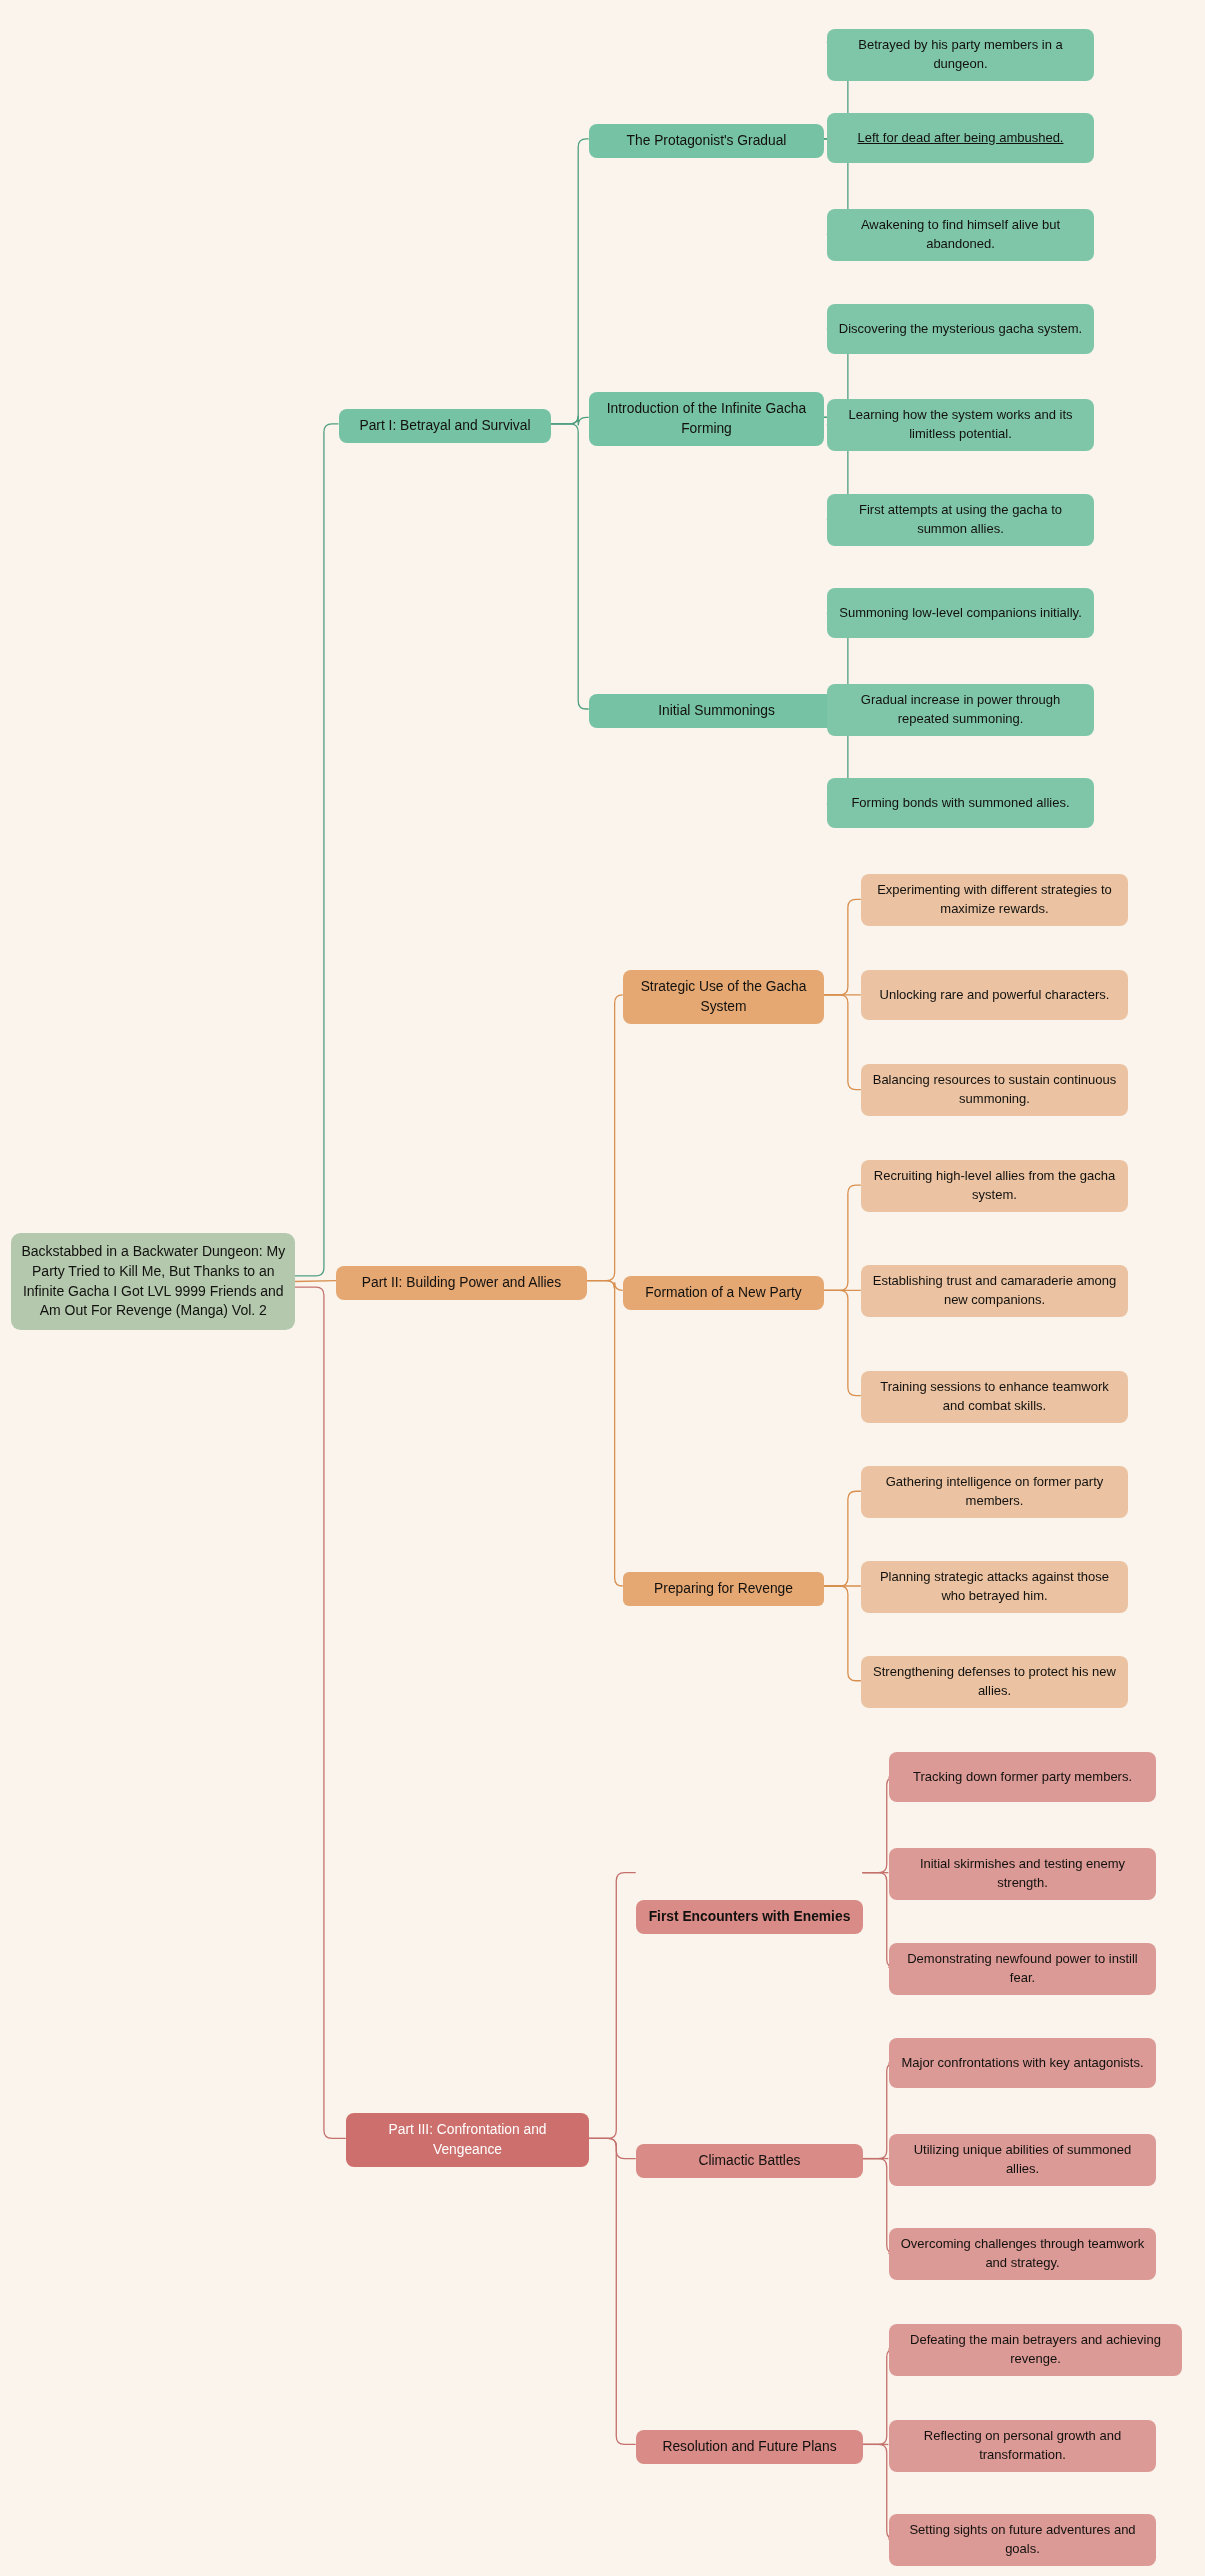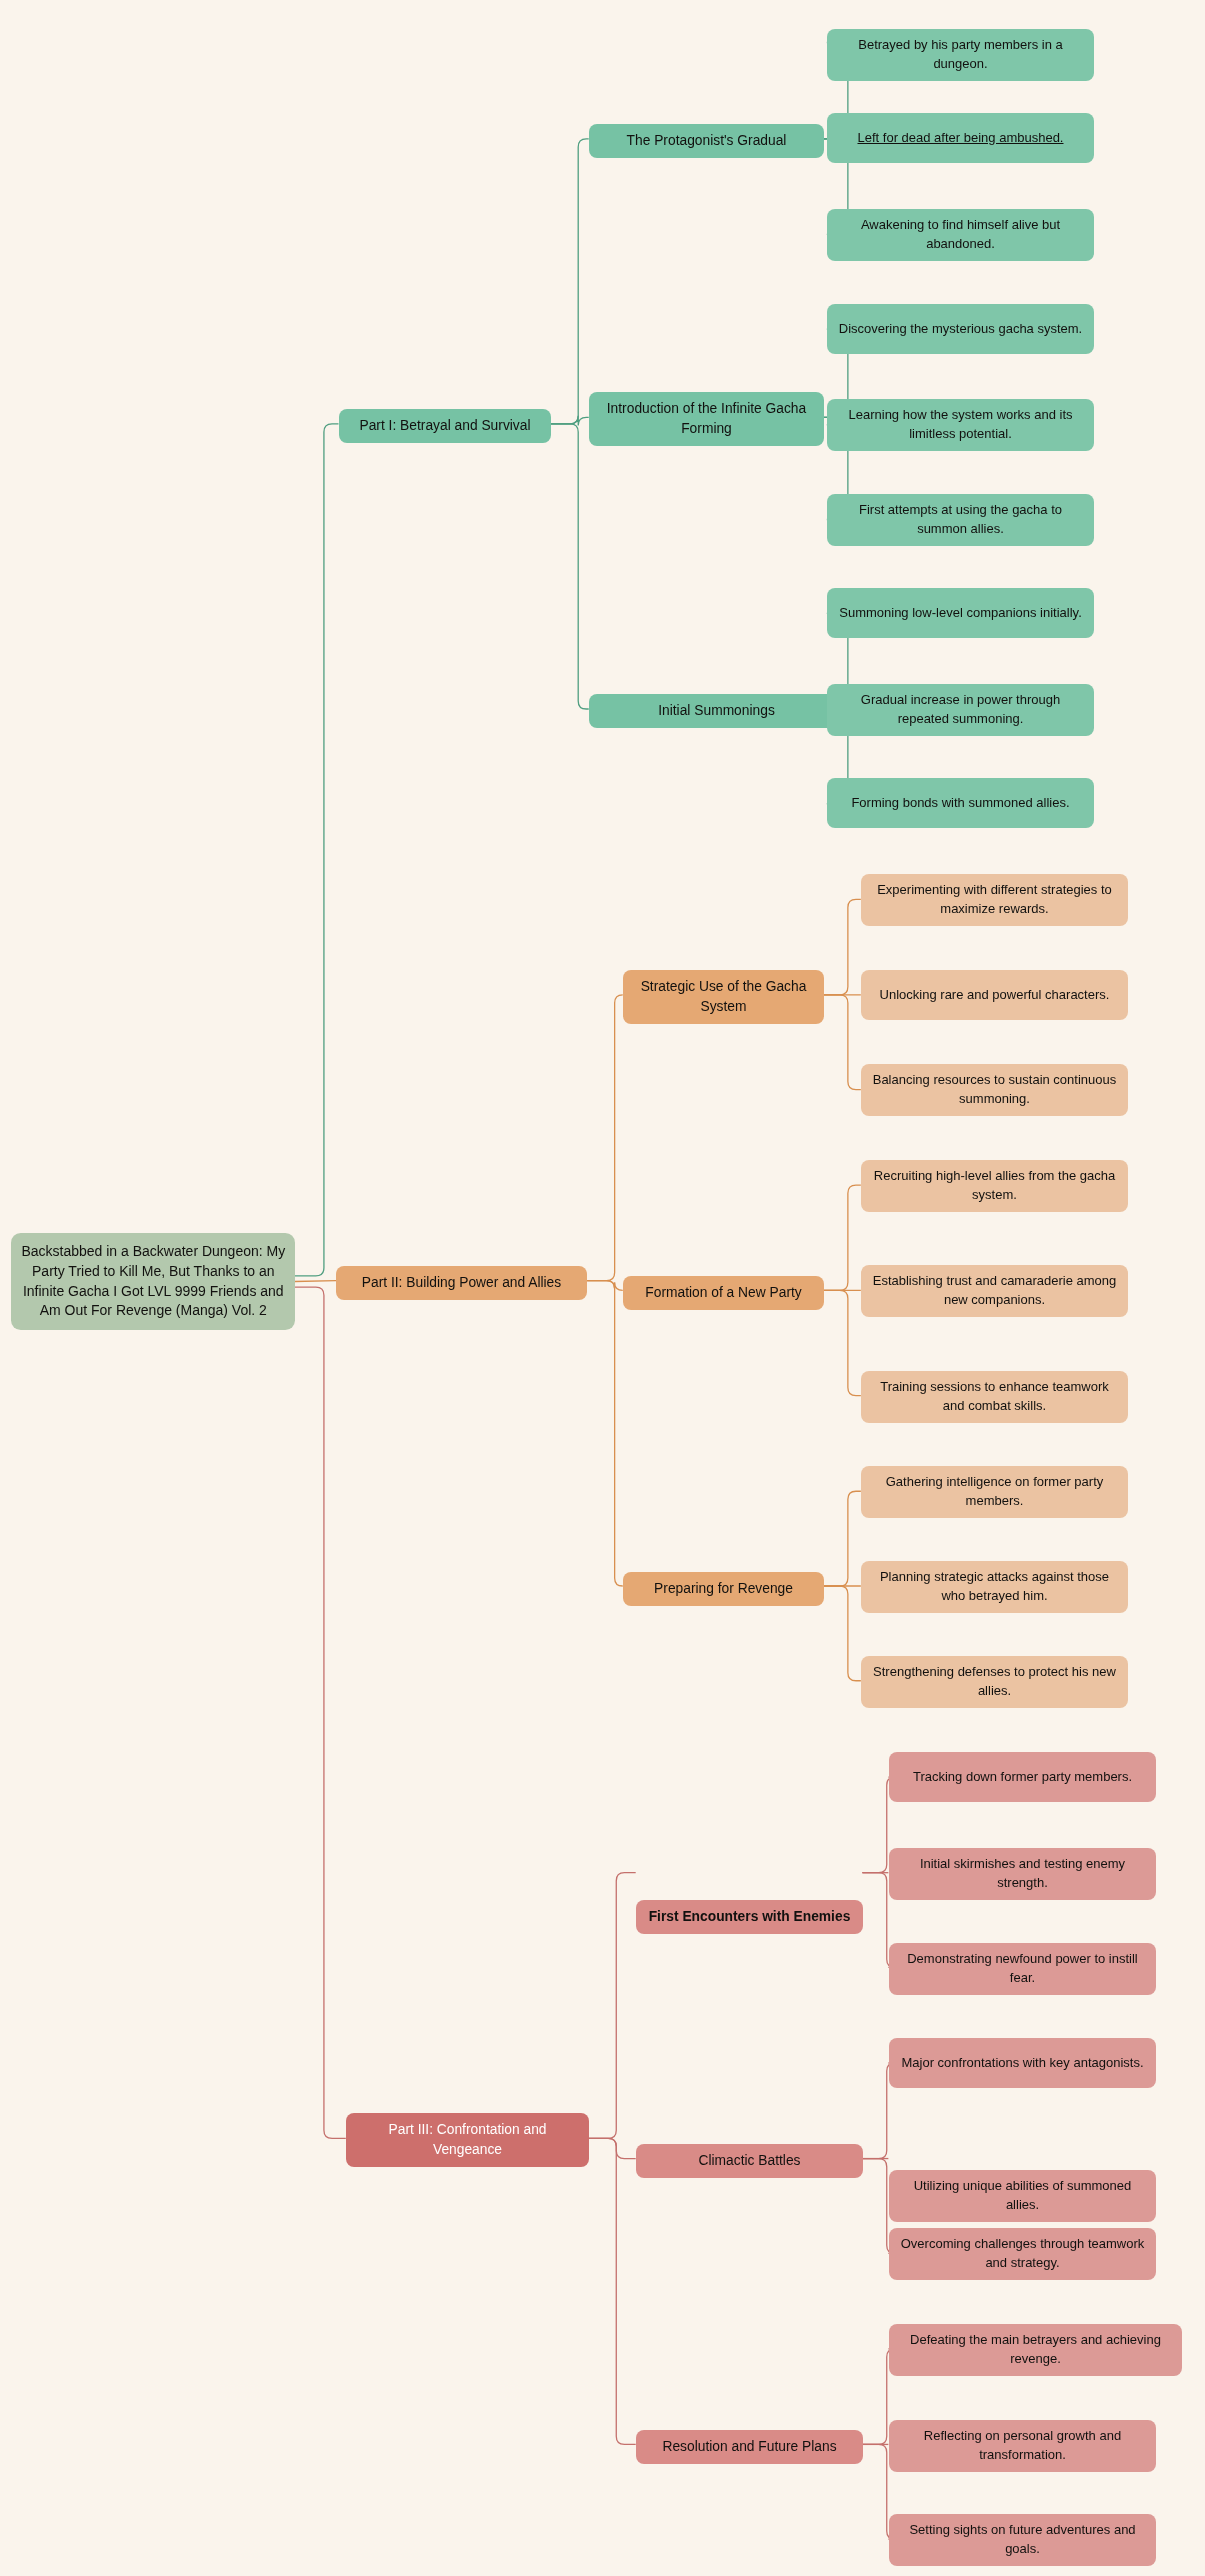--- a/index.html
+++ b/index.html
@@ -144,21 +144,21 @@
     </div>
     <div class="node leaf l-orange" style="left: 861px; top: 1160px; width: 267px; min-height: 50px;">
       <span>Recruiting high-level allies from the gacha system.</span>
     </div>
     <div class="node leaf l-orange" style="left: 861px; top: 1265px; width: 267px; min-height: 50px;">
       <span>Establishing trust and camaraderie among new companions.</span>
     </div>
     <div class="node leaf l-orange" style="left: 861px; top: 1371px; width: 267px; min-height: 50px;">
       <span>Training sessions to enhance teamwork and combat skills.</span>
     </div>
-    <div class="node branch b-orange" style="left: 623px; top: 1572px; width: 201px; min-height: 29px;">
+    <div class="node branch b-orange" style="left: 623px; top: 1572px; width: 201px; min-height: 29px; border-radius: 6px;">
       <span>Preparing for Revenge</span>
     </div>
     <div class="node leaf l-orange" style="left: 861px; top: 1466px; width: 267px; min-height: 50px;">
       <span>Gathering intelligence on former party members.</span>
     </div>
     <div class="node leaf l-orange" style="left: 861px; top: 1561px; width: 267px; min-height: 50px;">
       <span>Planning strategic attacks against those who betrayed him.</span>
     </div>
     <div class="node leaf l-orange" style="left: 861px; top: 1656px; width: 267px; min-height: 50px;">
       <span>Strengthening defenses to protect his new allies.</span>
@@ -177,21 +177,21 @@
     </div>
     <div class="node leaf l-red" style="left: 889px; top: 1943px; width: 267px; min-height: 50px;">
       <span>Demonstrating newfound power to instill fear.</span>
     </div>
     <div class="node branch s-red" style="left: 636px; top: 2144px; width: 227px; min-height: 29px;">
       <span>Climactic Battles</span>
     </div>
     <div class="node leaf l-red" style="left: 889px; top: 2038px; width: 267px; min-height: 50px;">
       <span>Major confrontations with key antagonists.</span>
     </div>
-    <div class="node leaf l-red" style="left: 889px; top: 2134px; width: 267px; min-height: 50px; margin-top: 36px;">
+    <div class="node leaf l-red" style="left: 889px; top: 2134px; width: 267px; min-height: 50px;">
       <span>Utilizing unique abilities of summoned allies.</span>
     </div>
     <div class="node leaf l-red" style="left: 889px; top: 2228px; width: 267px; min-height: 50px;">
       <span>Overcoming challenges through teamwork and strategy.</span>
     </div>
     <div class="node branch s-red" style="left: 636px; top: 2430px; width: 227px; min-height: 29px;">
       <span>Resolution and Future Plans</span>
     </div>
     <div class="node leaf l-red" style="left: 889px; top: 2324px; width: 293px; min-height: 50px;">
       <span>Defeating the main betrayers and achieving revenge.</span>

